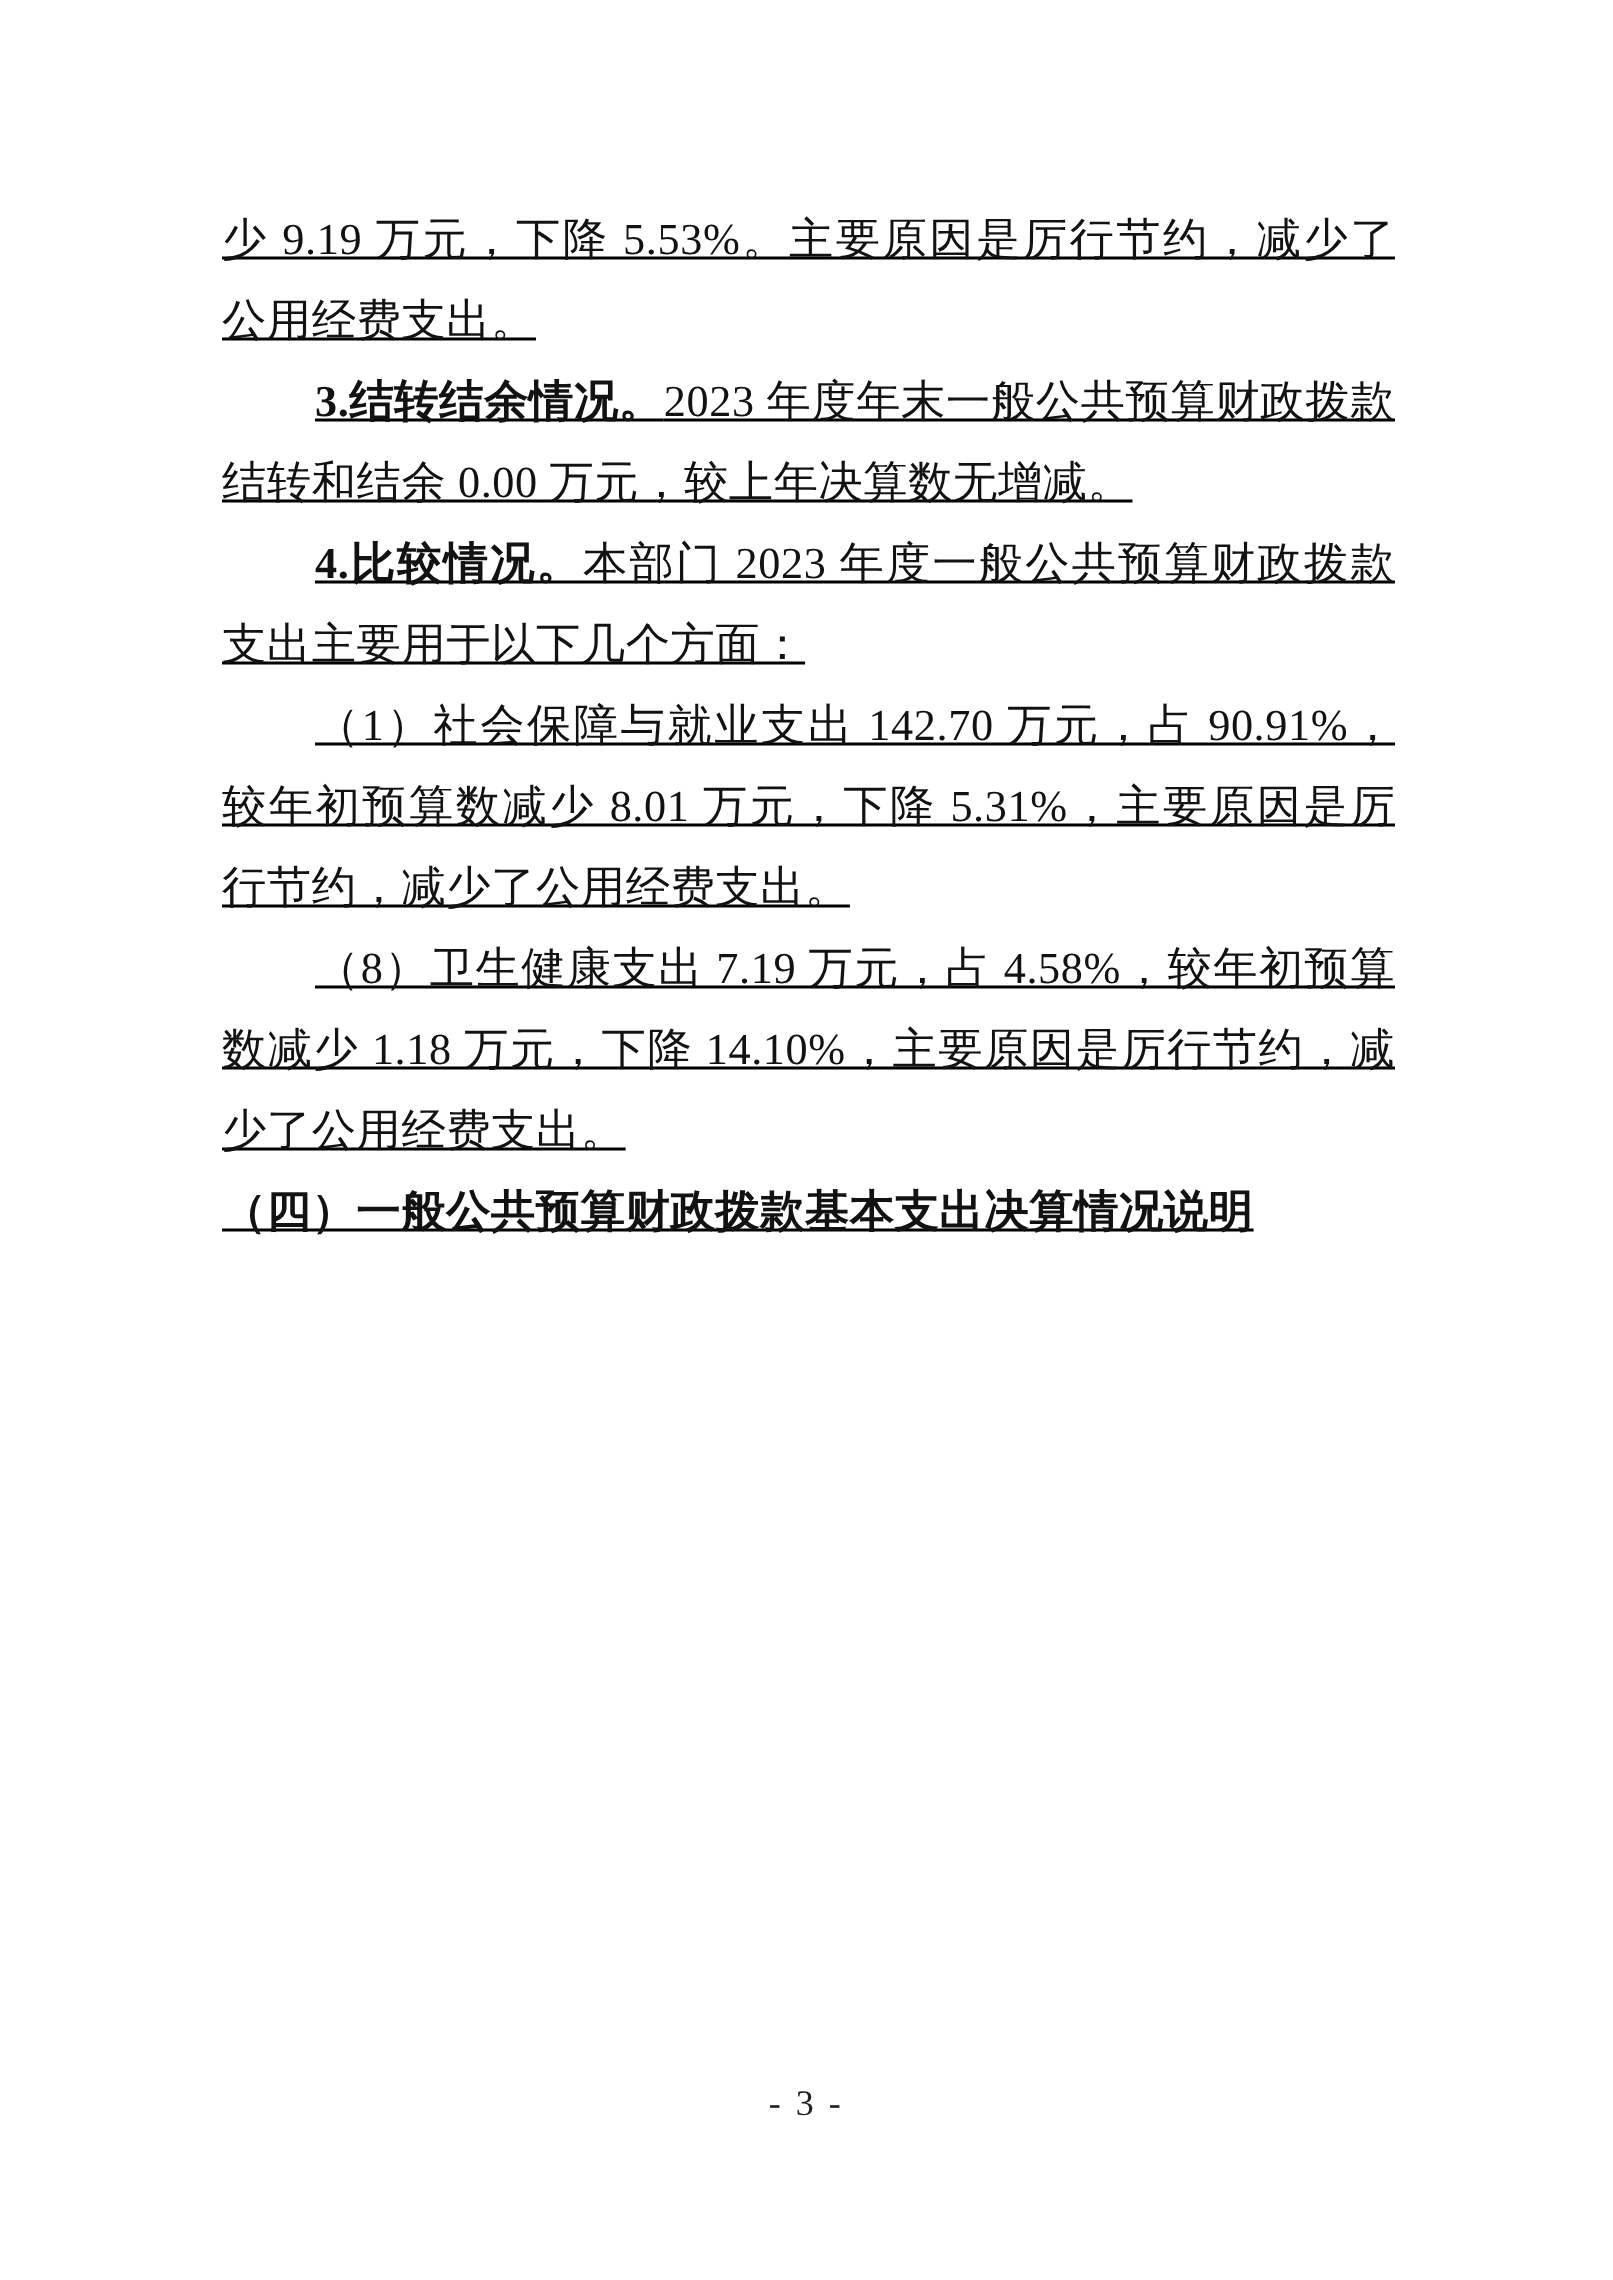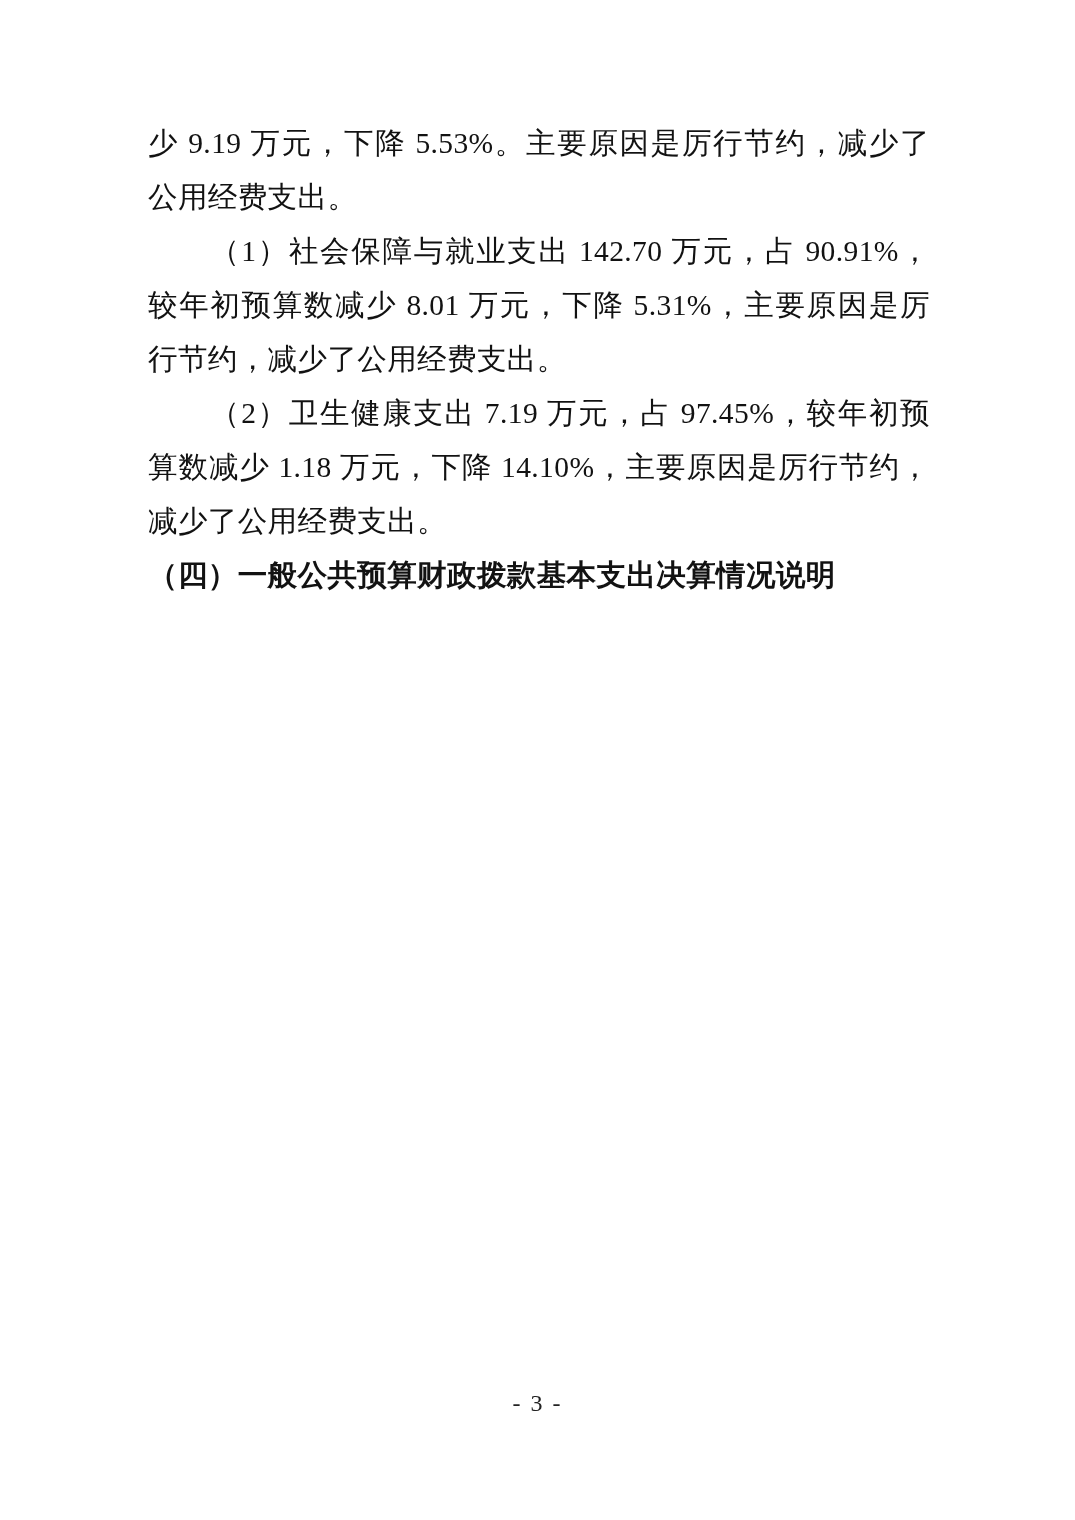--- a/index.html
+++ b/index.html
@@ -12,22 +12,23 @@
     width: 1075px;
     height: 1520px;
     background: #ffffff;
     margin: 0 auto;
     box-sizing: border-box;
     overflow: hidden;
   }
   .content {
     position: absolute;
     left: 148px;
-    top: 116px;
+    top: 133px;
     width: 782px;
+    text-decoration: underline;
   }
   p {
     margin: 0 0 0 0;
     font-family: "Liberation Serif", "DejaVu Serif", serif;
     font-size: 29.5px;
     line-height: 54px;
     color: #121212;
     text-align: justify;
     text-justify: inter-ideograph;
     letter-spacing: 0.4px;
@@ -56,25 +57,27 @@
   }
 </style>
 </head>
 <body>
 
 <div class="page">
   <div class="content">
 
     <p class="body">少 9.19 万元，下降 5.53%。主要原因是厉行节约，减少了公用经费支出。</p>
 
+    <p class="indent"><span class="bold">3.结转结余情况。</span><span>2023 年度年末一般公共预算财政拨款结转和结余 0.00 万元，较上年决算数无增减。</span></p>
 
+    <p class="indent"><span class="bold">4.比较情况。</span><span>本部门 2023 年度一般公共预算财政拨款支出主要用于以下几个方面：</span></p>
 
     <p class="indent">（1）社会保障与就业支出 142.70 万元，占 90.91%，较年初预算数减少 8.01 万元，下降 5.31%，主要原因是厉行节约，减少了公用经费支出。</p>
 
-    <p class="indent">（2）卫生健康支出 7.19 万元，占 97.45%，较年初预算数减少 1.18 万元，下降 14.10%，主要原因是厉行节约，减少了公用经费支出。</p>
+    <p class="indent">（8）卫生健康支出 7.19 万元，占 4.58%，较年初预算数减少 1.18 万元，下降 14.10%，主要原因是厉行节约，减少了公用经费支出。</p>
 
 
     <p class="center">（四）一般公共预算财政拨款基本支出决算情况说明</p>
 
 
   </div>
 
   <div class="pagenum">- 3 -</div>
 </div>
 

